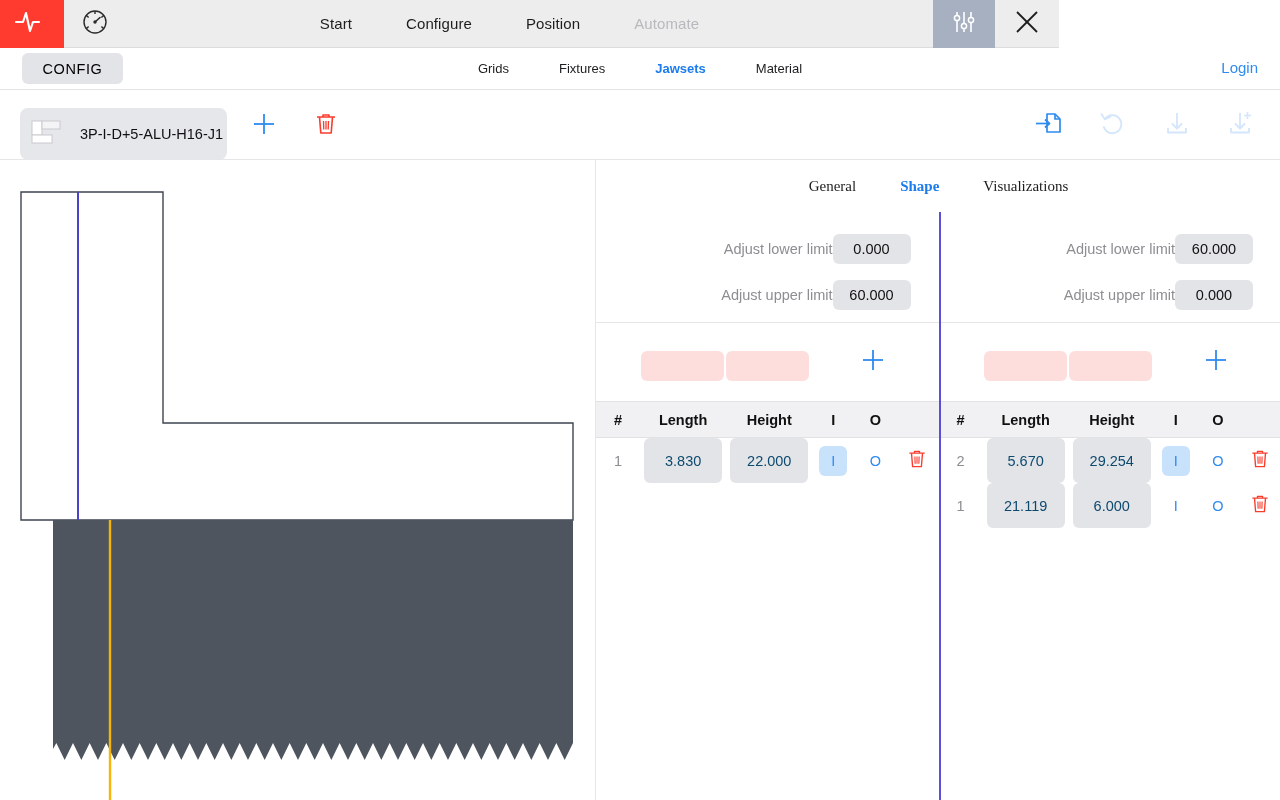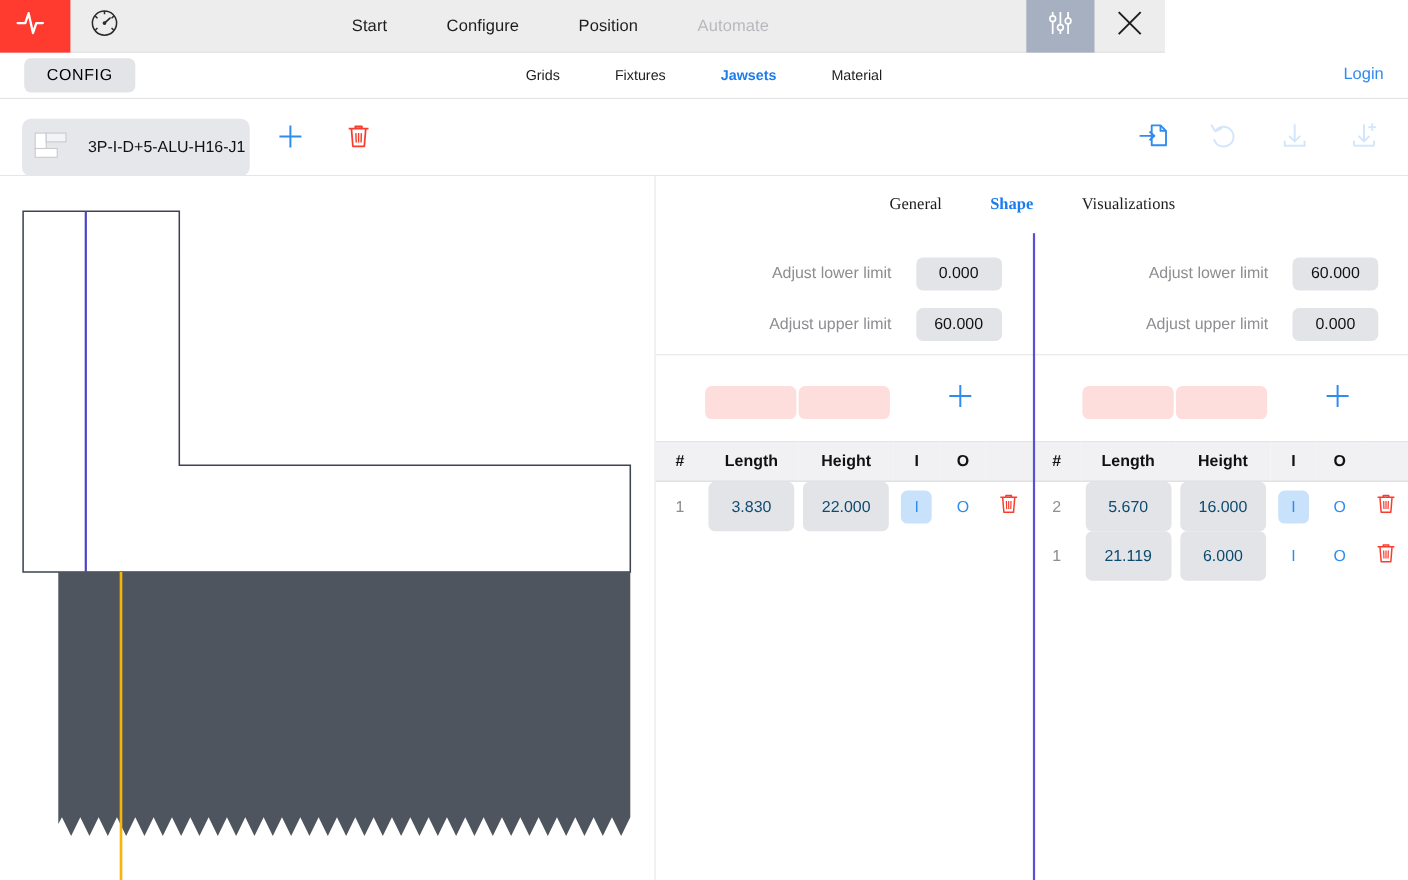--- a/index.html
+++ b/index.html
@@ -113,21 +113,21 @@
   .tabs .tab.active { color: #1b7ced; font-weight: bold; }
 
   .limits-row {
     position: absolute; top: 52px; left: 0; width: 685px; height: 111px;
     border-bottom: 1px solid #e6e6e6;
     display: flex;
   }
   .limit-col { width: 342.5px; height: 111px; position: relative; }
   .limit-line {
     position: absolute; display: flex; align-items: center; justify-content: flex-end;
-    gap: 22px; right: 28px;
+    gap: 0; right: 28px;
   }
   .limit-line.l1 { top: 22px; }
   .limit-line.l2 { top: 68px; }
   .limit-label { font-size: 14.5px; color: #8d8d92; white-space: nowrap; }
   .limit-box {
     width: 78px; height: 30px; border-radius: 6px; background: #e3e4e8;
     display: flex; align-items: center; justify-content: center;
     font-size: 14.5px; color: #111; cursor: pointer;
   }
 
@@ -455,21 +455,21 @@
               <th class="c-hei">Height</th>
               <th class="c-i">I</th>
               <th class="c-o">O</th>
               <th class="c-del"></th>
             </tr>
           </thead>
           <tbody>
             <tr>
               <td class="c-num">2</td>
               <td class="c-len"><span class="val-box">5.670</span></td>
-              <td class="c-hei"><span class="val-box">16.000</span></td>
+              <td class="c-hei"><span class="val-box">29.254</span></td>
               <td class="c-i"><span class="io-pill sel">I</span></td>
               <td class="c-o"><span class="io-pill">O</span></td>
               <td class="c-del">
                 <span class="trash-btn">
                   <span>
                     <svg width="22" height="24" viewBox="0 0 26 28">
                       <path d="M4 7 h18 M10 7 v-2 h6 v2 M6.5 7 l1.3 16 h10.4 l1.3 -16" fill="none" stroke="#fa3c2d" stroke-width="1.6" stroke-linejoin="round"></path>
                       <line x1="10.5" y1="11" x2="10.8" y2="19.5" stroke="#fa3c2d" stroke-width="1.3"></line>
                       <line x1="13" y1="11" x2="13" y2="19.5" stroke="#fa3c2d" stroke-width="1.3"></line>
                       <line x1="15.5" y1="11" x2="15.2" y2="19.5" stroke="#fa3c2d" stroke-width="1.3"></line>

